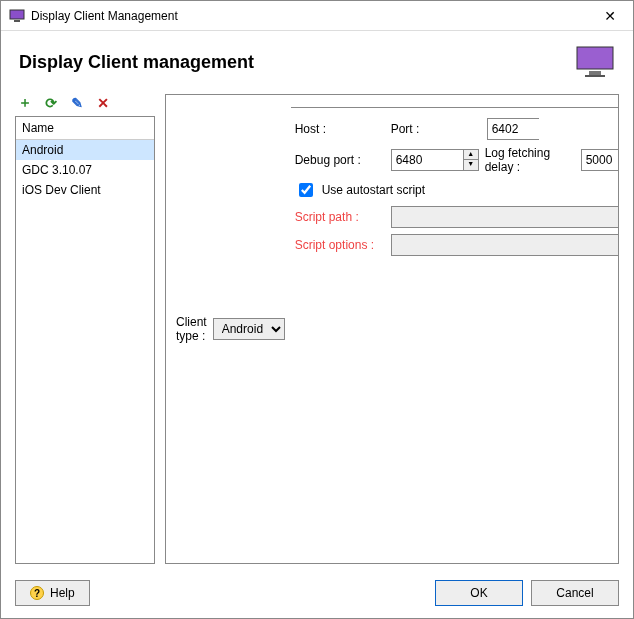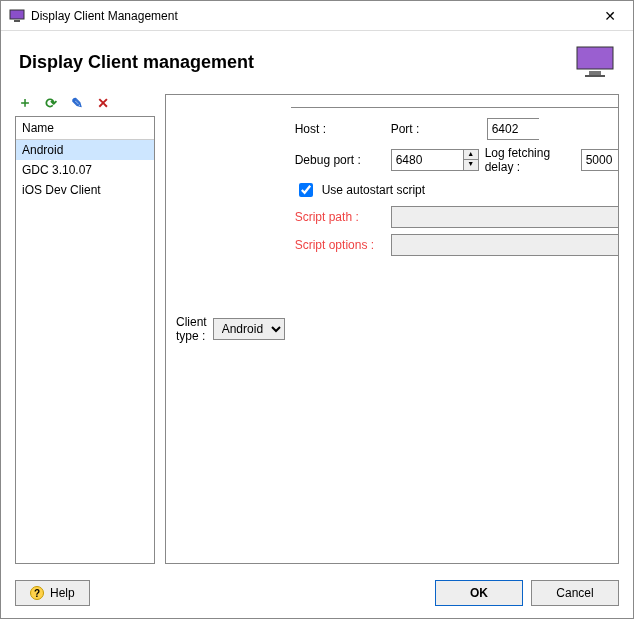--- a/index.html
+++ b/index.html
@@ -39,21 +39,21 @@
 input.auto { flex: 1; color: #888; font-style: italic; }
 input.disabled { background: #eee; color: #888; }
 .chk { display: flex; align-items: center; gap: 6px; margin: 4px 0 6px 0; }
 .chk input { width: 14px; height: 14px; }
 .start-row { display: flex; justify-content: flex-end; margin-top: 6px; }
 button.std { border: 1px solid #888; background: #eee; padding: 3px 10px; height: 24px; cursor: default; }
 .logbox { flex: 1; border: 1px solid #888; background: #f4f4f4; margin-top: 6px; min-height: 80px; }
 .footer { display: flex; align-items: center; padding: 8px 14px 12px 14px; gap: 8px; }
 .footer .spacer { flex: 1; }
 button.help { border: 1px solid #888; background: #eee; padding: 3px 14px; height: 26px; display: flex; align-items: center; gap: 6px; }
-button.ok { border: 1px solid #0a64c8; background: #eee; width: 88px; height: 26px; font-weight: bold; }
+button.ok { border: 1px solid #0a64c8; background: #eee; width: 88px; height: 26px; }
 button.cancel { border: 1px solid #888; background: #eee; width: 88px; height: 26px; }
 .qmark { width: 14px; height: 14px; border-radius: 50%; background: #ffd24a; border: 1px solid #c59a00; color: #000; font-size: 10px; font-weight: bold; display: inline-flex; align-items: center; justify-content: center; }
 </style>
 </head>
 <body>
 
 <div class="window">
 
   <div class="titlebar">
     <span class="icon">

